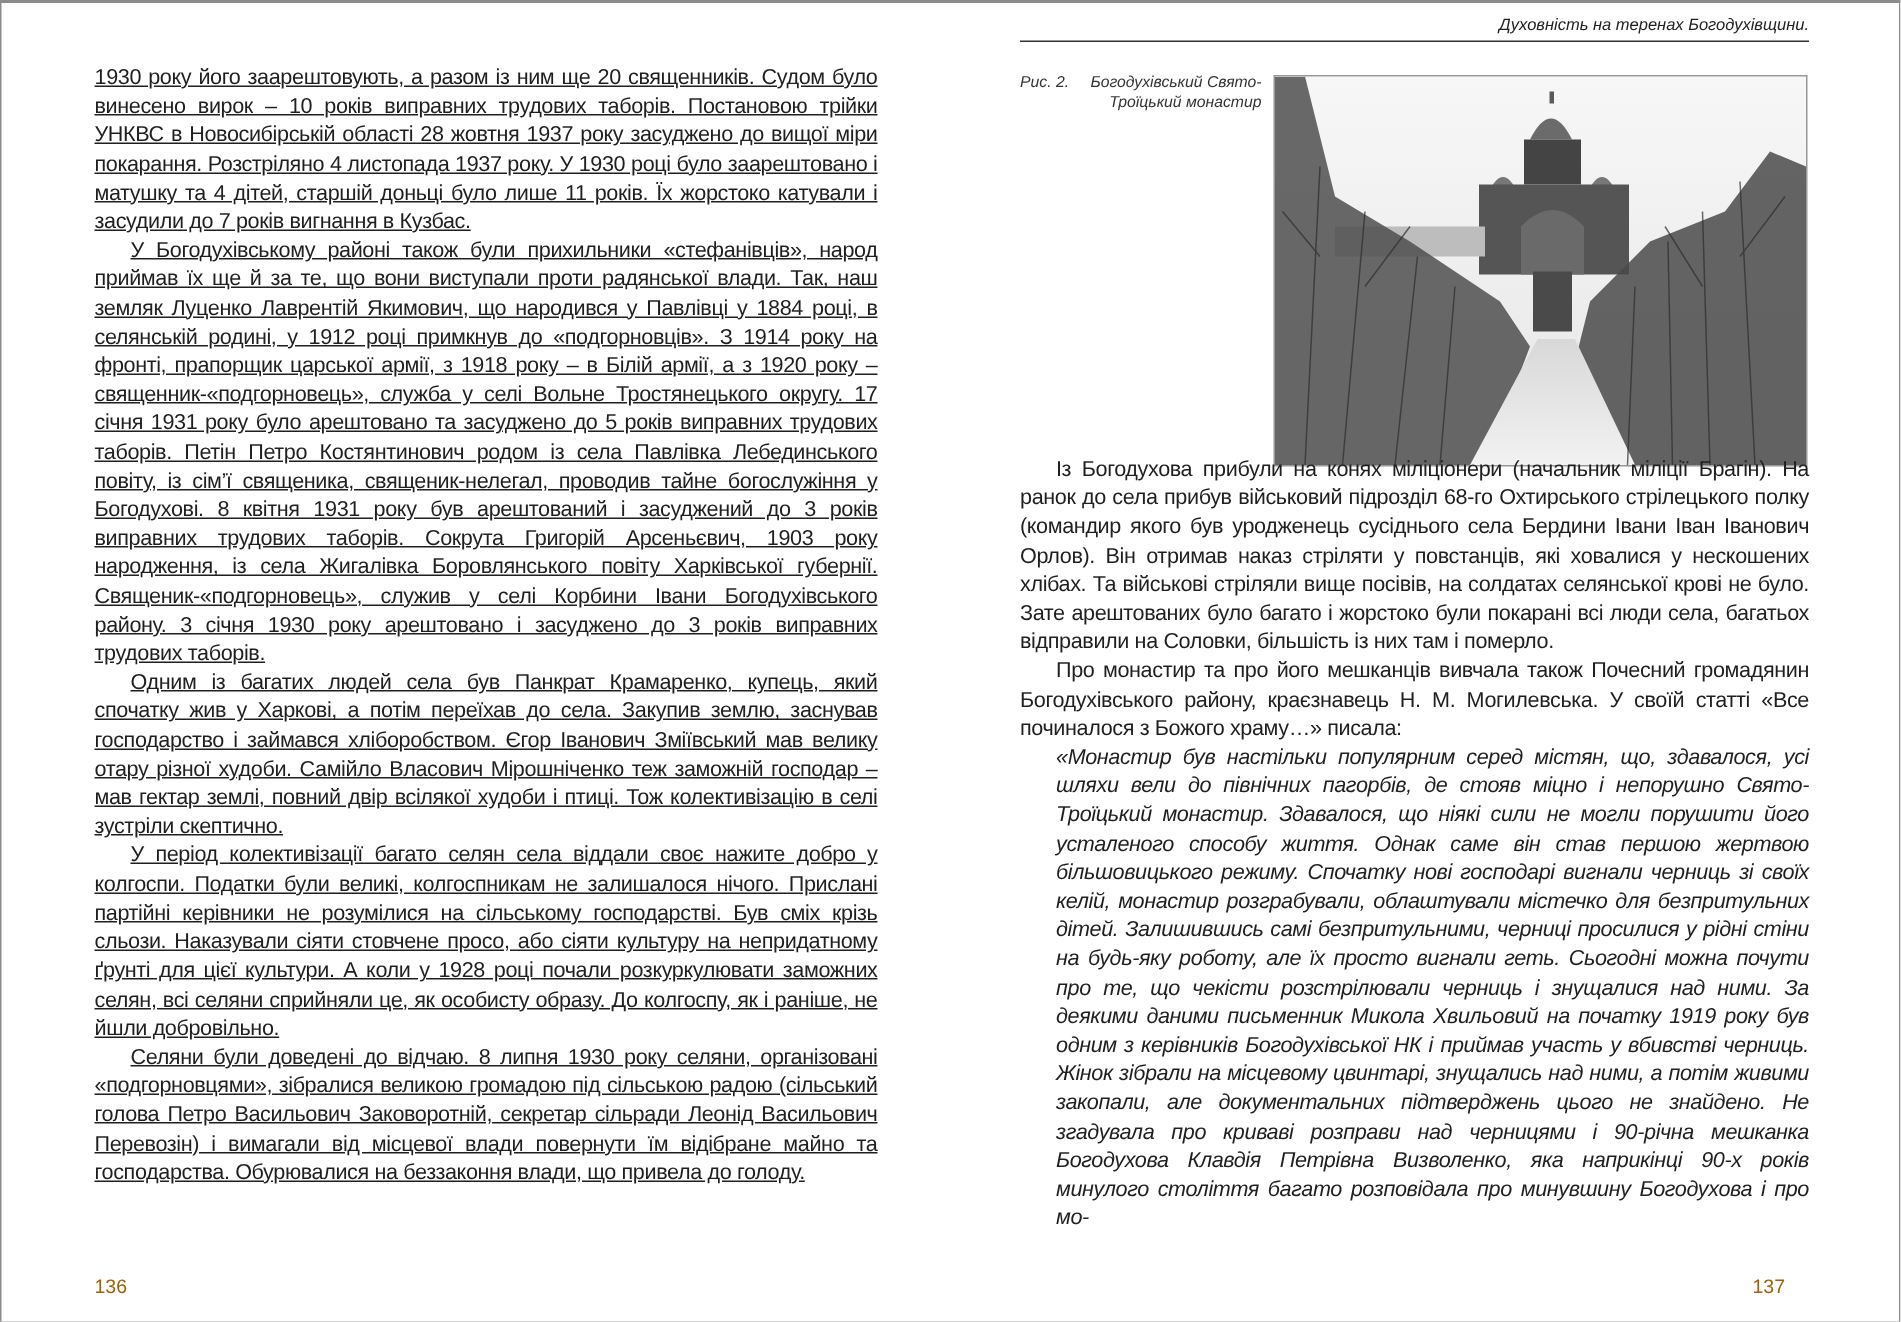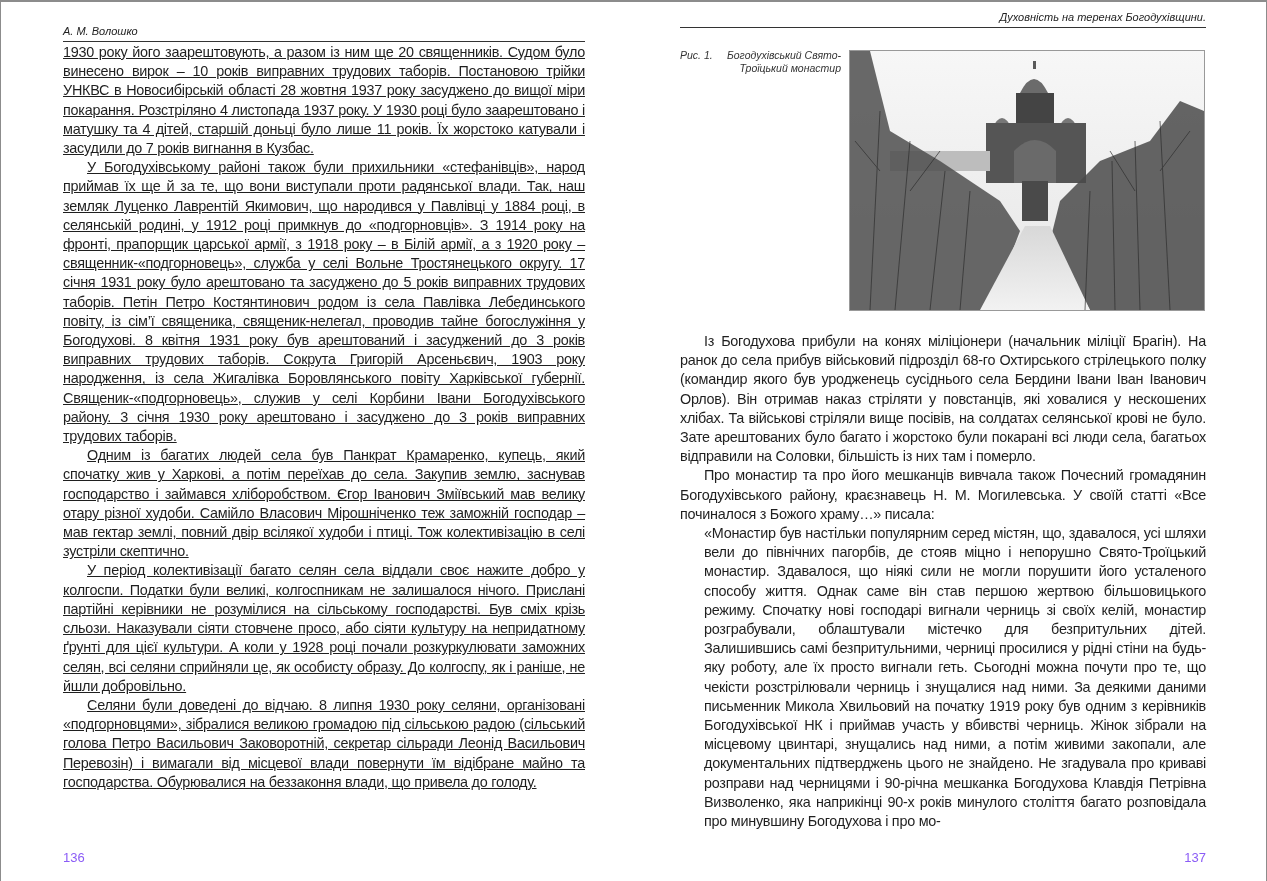--- a/index.html
+++ b/index.html
@@ -18,63 +18,62 @@
     }
     .left-page .running-head { position: absolute; top: 23px; left: 0; width: 100%; }
     .right-page .running-head { position: absolute; top: 9px; left: 0; width: 100%; text-align: right; }
     .body-text {
       position: absolute; left: 0; width: 100%;
       font-size: 14.4px; line-height: 19.2px; text-align: justify;
       letter-spacing: -0.25px; word-spacing: 0px;
       font-stretch: condensed;
     }
     .left-page .body-text { top: 41px; text-decoration: underline; }
-    .right-page .body-text { top: 330px; }
+    .right-page .body-text { top: 302px; }
     .body-text p { margin: 0; text-indent: 24px; }
     .body-text p.first { text-indent: 0; }
-    .body-text p.quote { text-indent: 0; padding-left: 24px; }
-    .page-number { position: absolute; top: 848px; font-size: 13px; color: #8b5cf6; }
+    .body-text p.quote { font-style: italic; text-indent: 0; padding-left: 24px; }
+    .page-number { position: absolute; top: 848px; font-size: 13px; color: #a16207; }
     .left-page .page-number { left: 0; }
-    .right-page .page-number { right: 0; }
+    .right-page .page-number { right: 16px; }
     .figure-caption {
       position: absolute; top: 47px; left: 0; width: 160px;
       font-style: italic; font-size: 10.5px; line-height: 12.5px; color: #333;
     }
     .figure-caption .fig-no { position: absolute; left: 0; top: 0; }
     .figure-caption .fig-title { position: absolute; left: 41px; top: 0; width: 120px; text-align: right; }
     .photo {
       position: absolute; top: 48px; left: 169px; width: 354px; height: 259px;
       border: 1px solid #999; background: #f4f4f4; overflow: hidden;
     }
     .photo svg { display: block; width: 100%; height: 100%; }
   </style>
 </head>
 <body>
 
 <div class="spread">
 
   <div class="page left-page">
-    <div class="running-head">А. М. Волошко</div>
     <div class="body-text">
       <p class="first">1930 року його заарештовують, а разом із ним ще 20 священників. Судом було винесено вирок – 10 років виправних трудових таборів. Постановою трійки УНКВС в Новосибірській області 28 жовтня 1937 року засуджено до вищої міри покарання. Розстріляно 4 листопада 1937 року. У 1930 році було заарештовано і матушку та 4 дітей, старшій доньці було лише 11 років. Їх жорстоко катували і засудили до 7 років вигнання в Кузбас.</p>
       <p>У Богодухівському районі також були прихильники «стефанівців», народ приймав їх ще й за те, що вони виступали проти радянської влади. Так, наш земляк Луценко Лаврентій Якимович, що народився у Павлівці у 1884 році, в селянській родині, у 1912 році примкнув до «подгорновців». З 1914 року на фронті, прапорщик царської армії, з 1918 року – в Білій армії, а з 1920 року – священник-«подгорновець», служба у селі Вольне Тростянецького округу. 17 січня 1931 року було арештовано та засуджено до 5 років виправних трудових таборів. Петін Петро Костянтинович родом із села Павлівка Лебединського повіту, із сім’ї священика, священик-нелегал, проводив тайне богослужіння у Богодухові. 8 квітня 1931 року був арештований і засуджений до 3 років виправних трудових таборів. Сокрута Григорій Арсеньєвич, 1903 року народження, із села Жигалівка Боровлянського повіту Харківської губернії. Священик-«подгорновець», служив у селі Корбини Івани Богодухівського району. 3 січня 1930 року арештовано і засуджено до 3 років виправних трудових таборів.</p>
       <p>Одним із багатих людей села був Панкрат Крамаренко, купець, який спочатку жив у Харкові, а потім переїхав до села. Закупив землю, заснував господарство і займався хліборобством. Єгор Іванович Зміївський мав велику отару різної худоби. Самійло Власович Мірошніченко теж заможній господар – мав гектар землі, повний двір всілякої худоби і птиці. Тож колективізацію в селі зустріли скептично.</p>
       <p>У період колективізації багато селян села віддали своє нажите добро у колгоспи. Податки були великі, колгоспникам не залишалося нічого. Прислані партійні керівники не розумілися на сільському господарстві. Був сміх крізь сльози. Наказували сіяти стовчене просо, або сіяти культуру на непридатному ґрунті для цієї культури. А коли у 1928 році почали розкуркулювати заможних селян, всі селяни сприйняли це, як особисту образу. До колгоспу, як і раніше, не йшли добровільно.</p>
       <p>Селяни були доведені до відчаю. 8 липня 1930 року селяни, організовані «подгорновцями», зібралися великою громадою під сільською радою (сільський голова Петро Васильович Заковоротній, секретар сільради Леонід Васильович Перевозін) і вимагали від місцевої влади повернути їм відібране майно та господарства. Обурювалися на беззаконня влади, що привела до голоду.</p>
     </div>
     <div class="page-number">136</div>
   </div>
 
   <div class="page right-page">
     <div class="running-head">
       <div>Духовність на теренах Богодухівщини.</div>
     </div>
 
     <div class="figure-caption">
-      <span class="fig-no">Рис. 1.</span>
+      <span class="fig-no">Рис. 2.</span>
       <span class="fig-title">Богодухівський Свято-Троїцький монастир</span>
     </div>
 
     <div class="photo">
       <svg viewBox="0 0 354 259" preserveAspectRatio="none">
         <defs>
           <linearGradient id="sky" x1="0" y1="0" x2="0" y2="1">
             <stop offset="0" stop-color="#f7f7f7"></stop>
             <stop offset="1" stop-color="#e6e6e6"></stop>
           </linearGradient>

